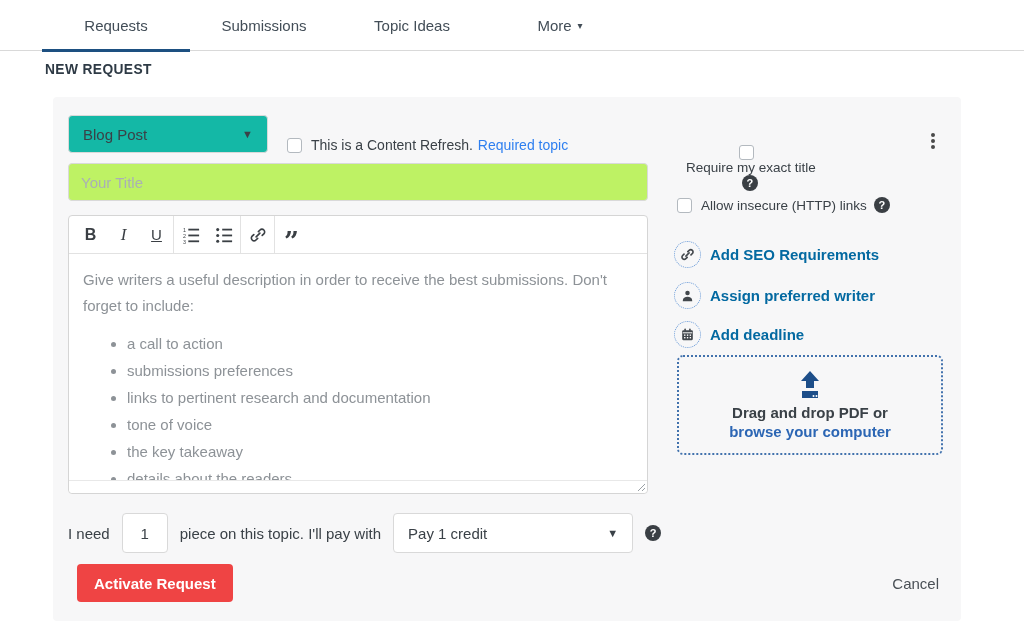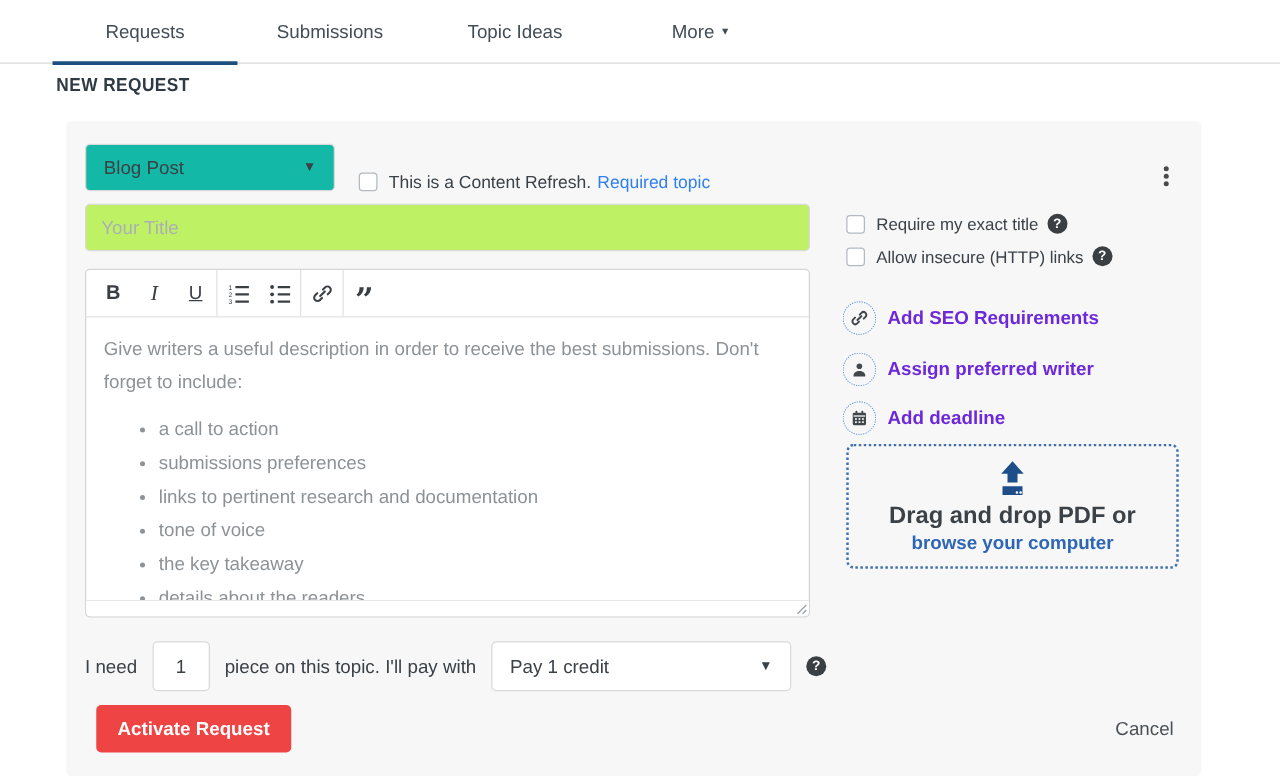--- a/index.html
+++ b/index.html
@@ -73,27 +73,27 @@
 
   
   .opt-cb { position:absolute; display:flex; align-items:center; }
   .opt-cb .lbl { margin-left:9px; font-size:13.5px; color:#3a4147; }
   .help { width:16px; height:16px; border-radius:50%; background:#3a3f44; color:#fff;
           font-size:11px; font-weight:700; display:flex; align-items:center;
           justify-content:center; margin-left:7px; flex:0 0 auto; cursor:pointer; }
   .action-link { position:absolute; display:flex; align-items:center; cursor:pointer; }
   .dot-circle { width:27px; height:27px; border:1.5px dotted #6a9bd8; border-radius:50%;
                 display:flex; align-items:center; justify-content:center; flex:0 0 auto; }
-  .action-link .lbl { margin-left:9px; font-size:15px; font-weight:700; color:#6d28d9; }
+  .action-link .lbl { margin-left:9px; font-size:15px; font-weight:700; color:#0369a1; }
 
   .upload-box { position:absolute; left:624px; top:258px; width:266px; height:100px;
                 border:2px dotted #4272ad; border-radius:6px; display:flex;
                 flex-direction:column; align-items:center; justify-content:center;
                 cursor:pointer; }
-  .upload-box .l1 { font-size:19px; color:#3a4147; font-weight:600; margin-top:4px; }
+  .upload-box .l1 { font-size:15px; color:#3a4147; font-weight:600; margin-top:4px; }
   .upload-box .l2 { font-size:15px; color:#2c66b4; font-weight:600; margin-top:2px; }
 
   
   .qty-row { position:absolute; left:15px; top:416px; height:40px; display:flex;
              align-items:center; }
   .qty-row .txt { font-size:15px; color:#3a4147; }
   .qty-input { width:46px; height:40px; margin:0 12px; text-align:center; font-size:15px;
                color:#3a4147; border:1px solid #d9d9d9; border-radius:4px; background:#fff;
                font-family:"Liberation Sans", sans-serif; }
   .pay-select { width:240px; height:40px; margin-left:12px; background:#fff;
@@ -215,21 +215,21 @@
           <li>details about the readers</li>
         </ul>
       </div>
       <div class="ed-footer">
         <svg class="resize-handle" width="10" height="10">
           <path d="M9 2 L2 9 M9 6 L6 9" stroke="#9aa0a5" stroke-width="1" fill="none"></path>
         </svg>
       </div>
     </div>
 
-    <div class="opt-cb" style="left:624px; top:74px;">
+    <div class="opt-cb" style="left:624px; top:48px;flex-direction:column;">
       <span class="checkbox"></span>
       <span class="lbl">Require my exact title</span>
       <span class="help">?</span>
     </div>
     <div class="opt-cb" style="left:624px; top:100px;">
       <span class="checkbox"></span>
       <span class="lbl">Allow insecure (HTTP) links</span>
       <span class="help">?</span>
     </div>
 

